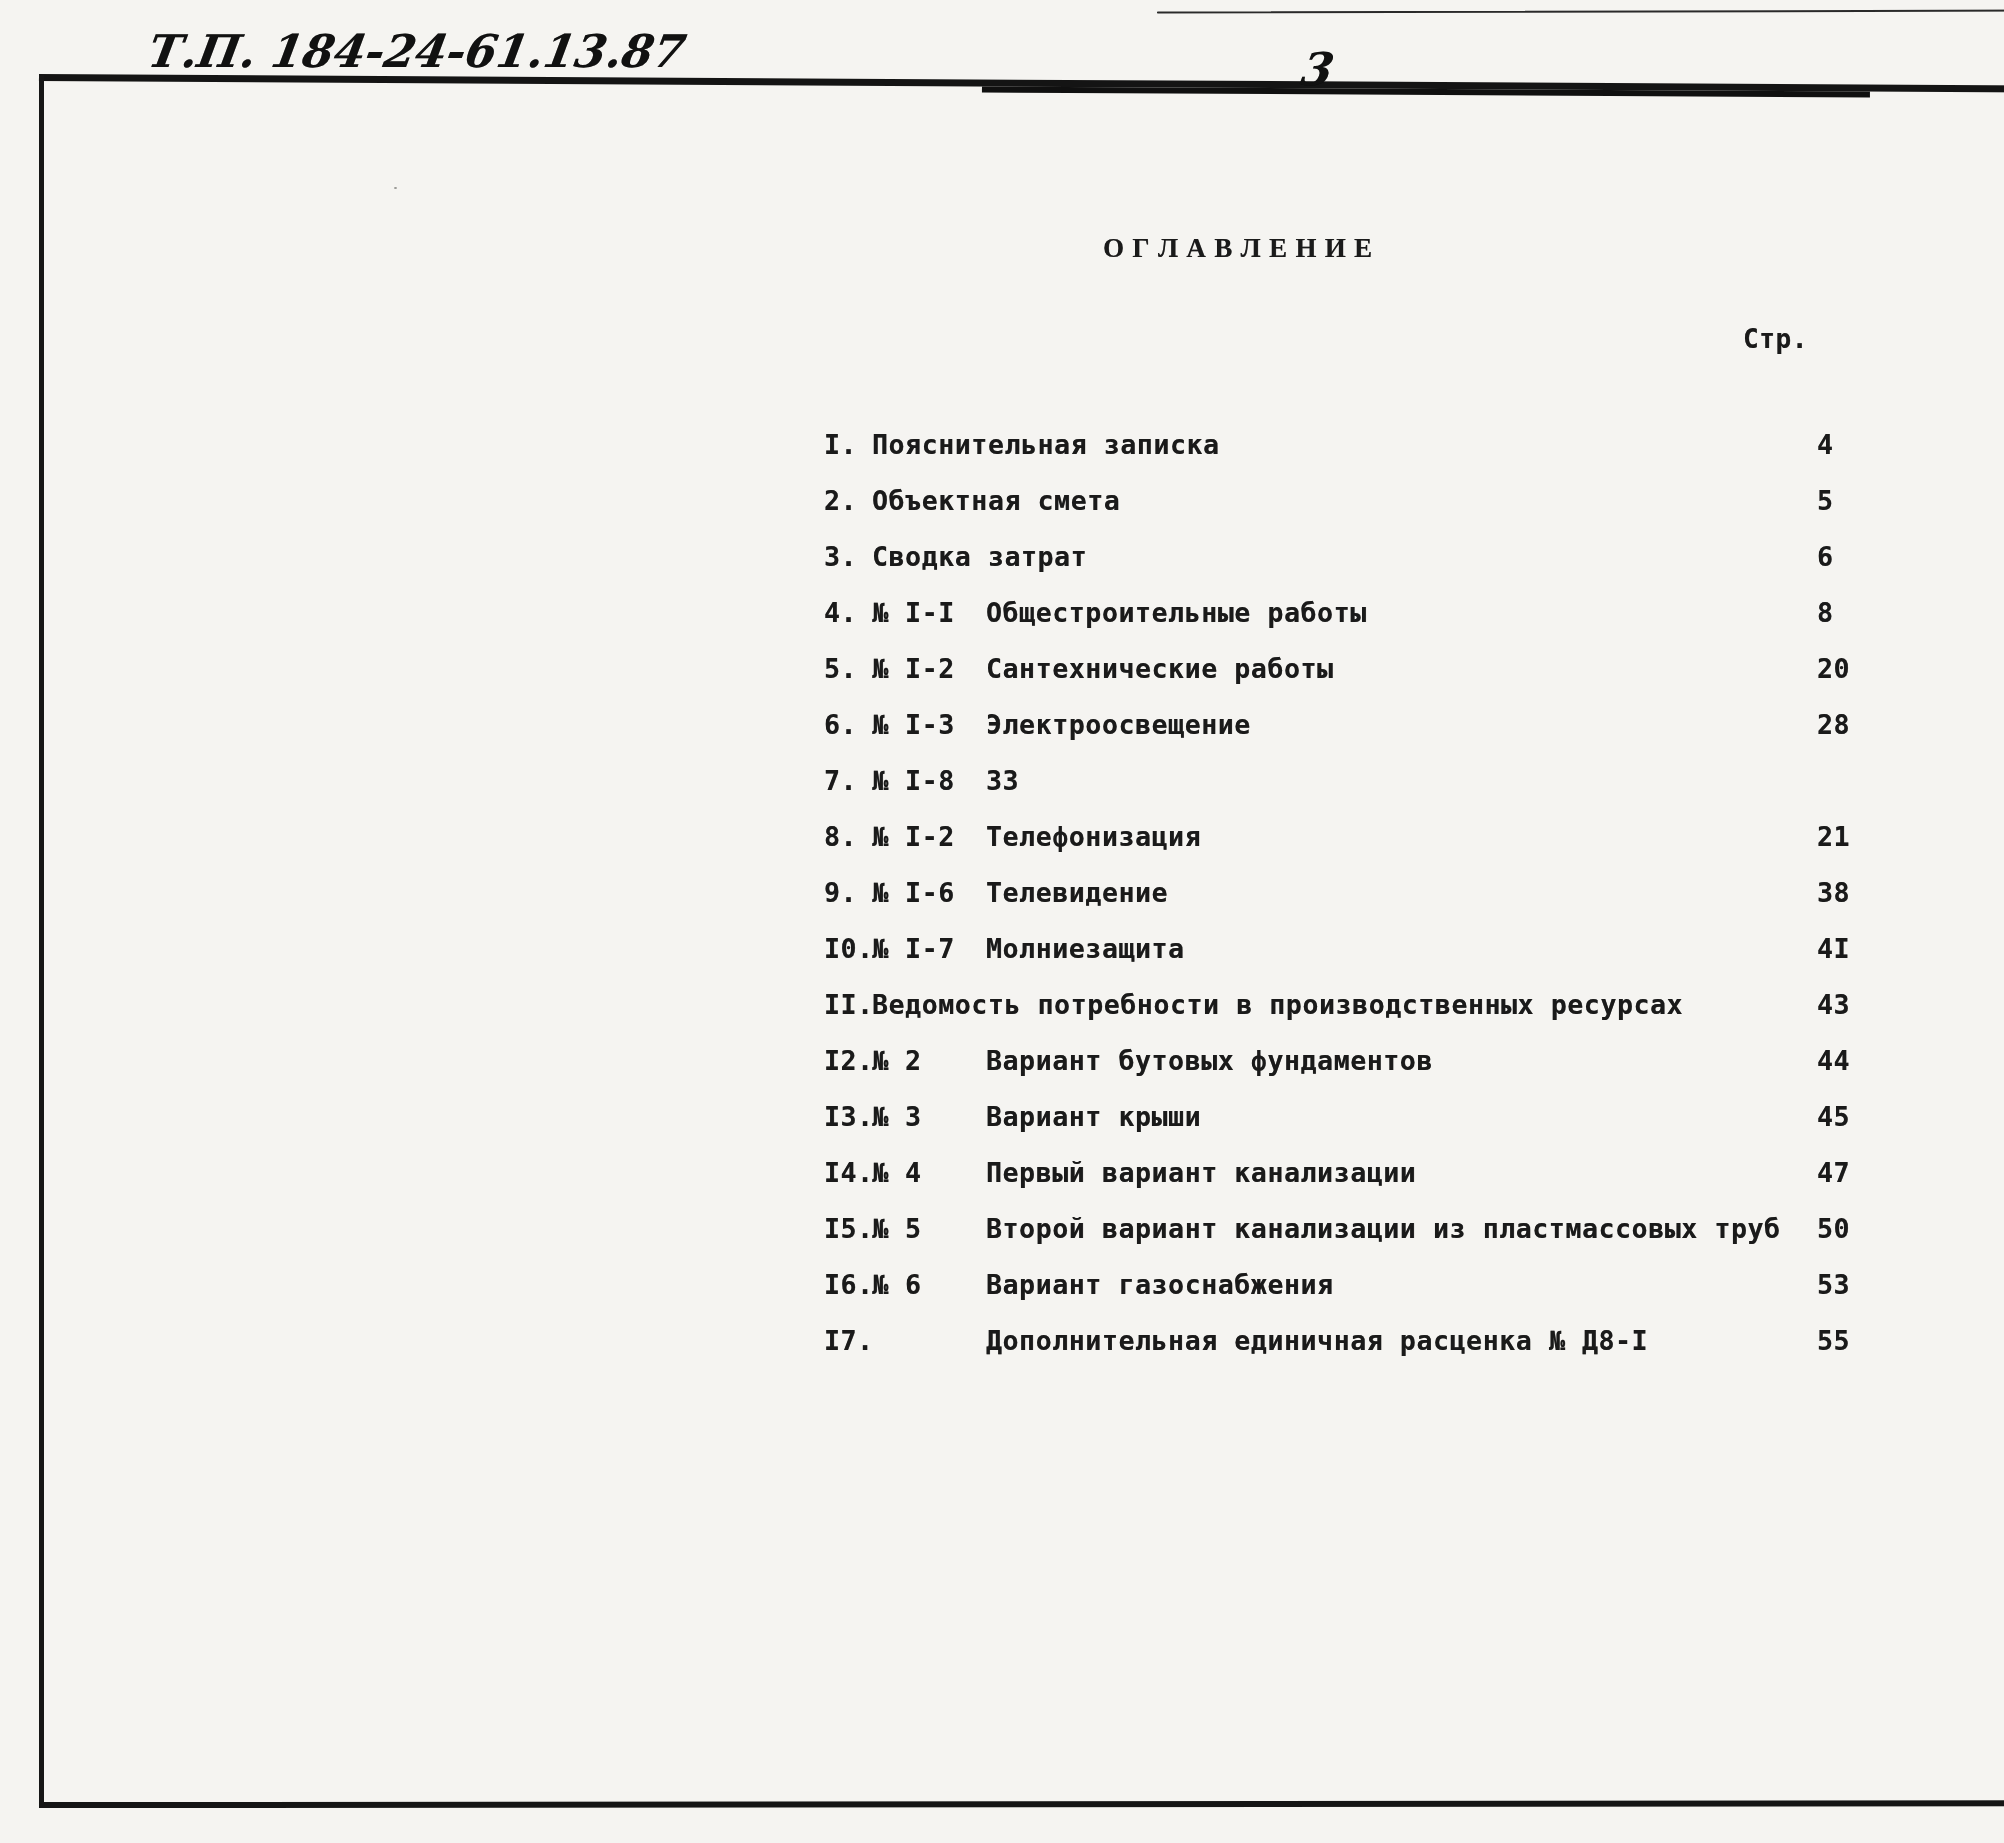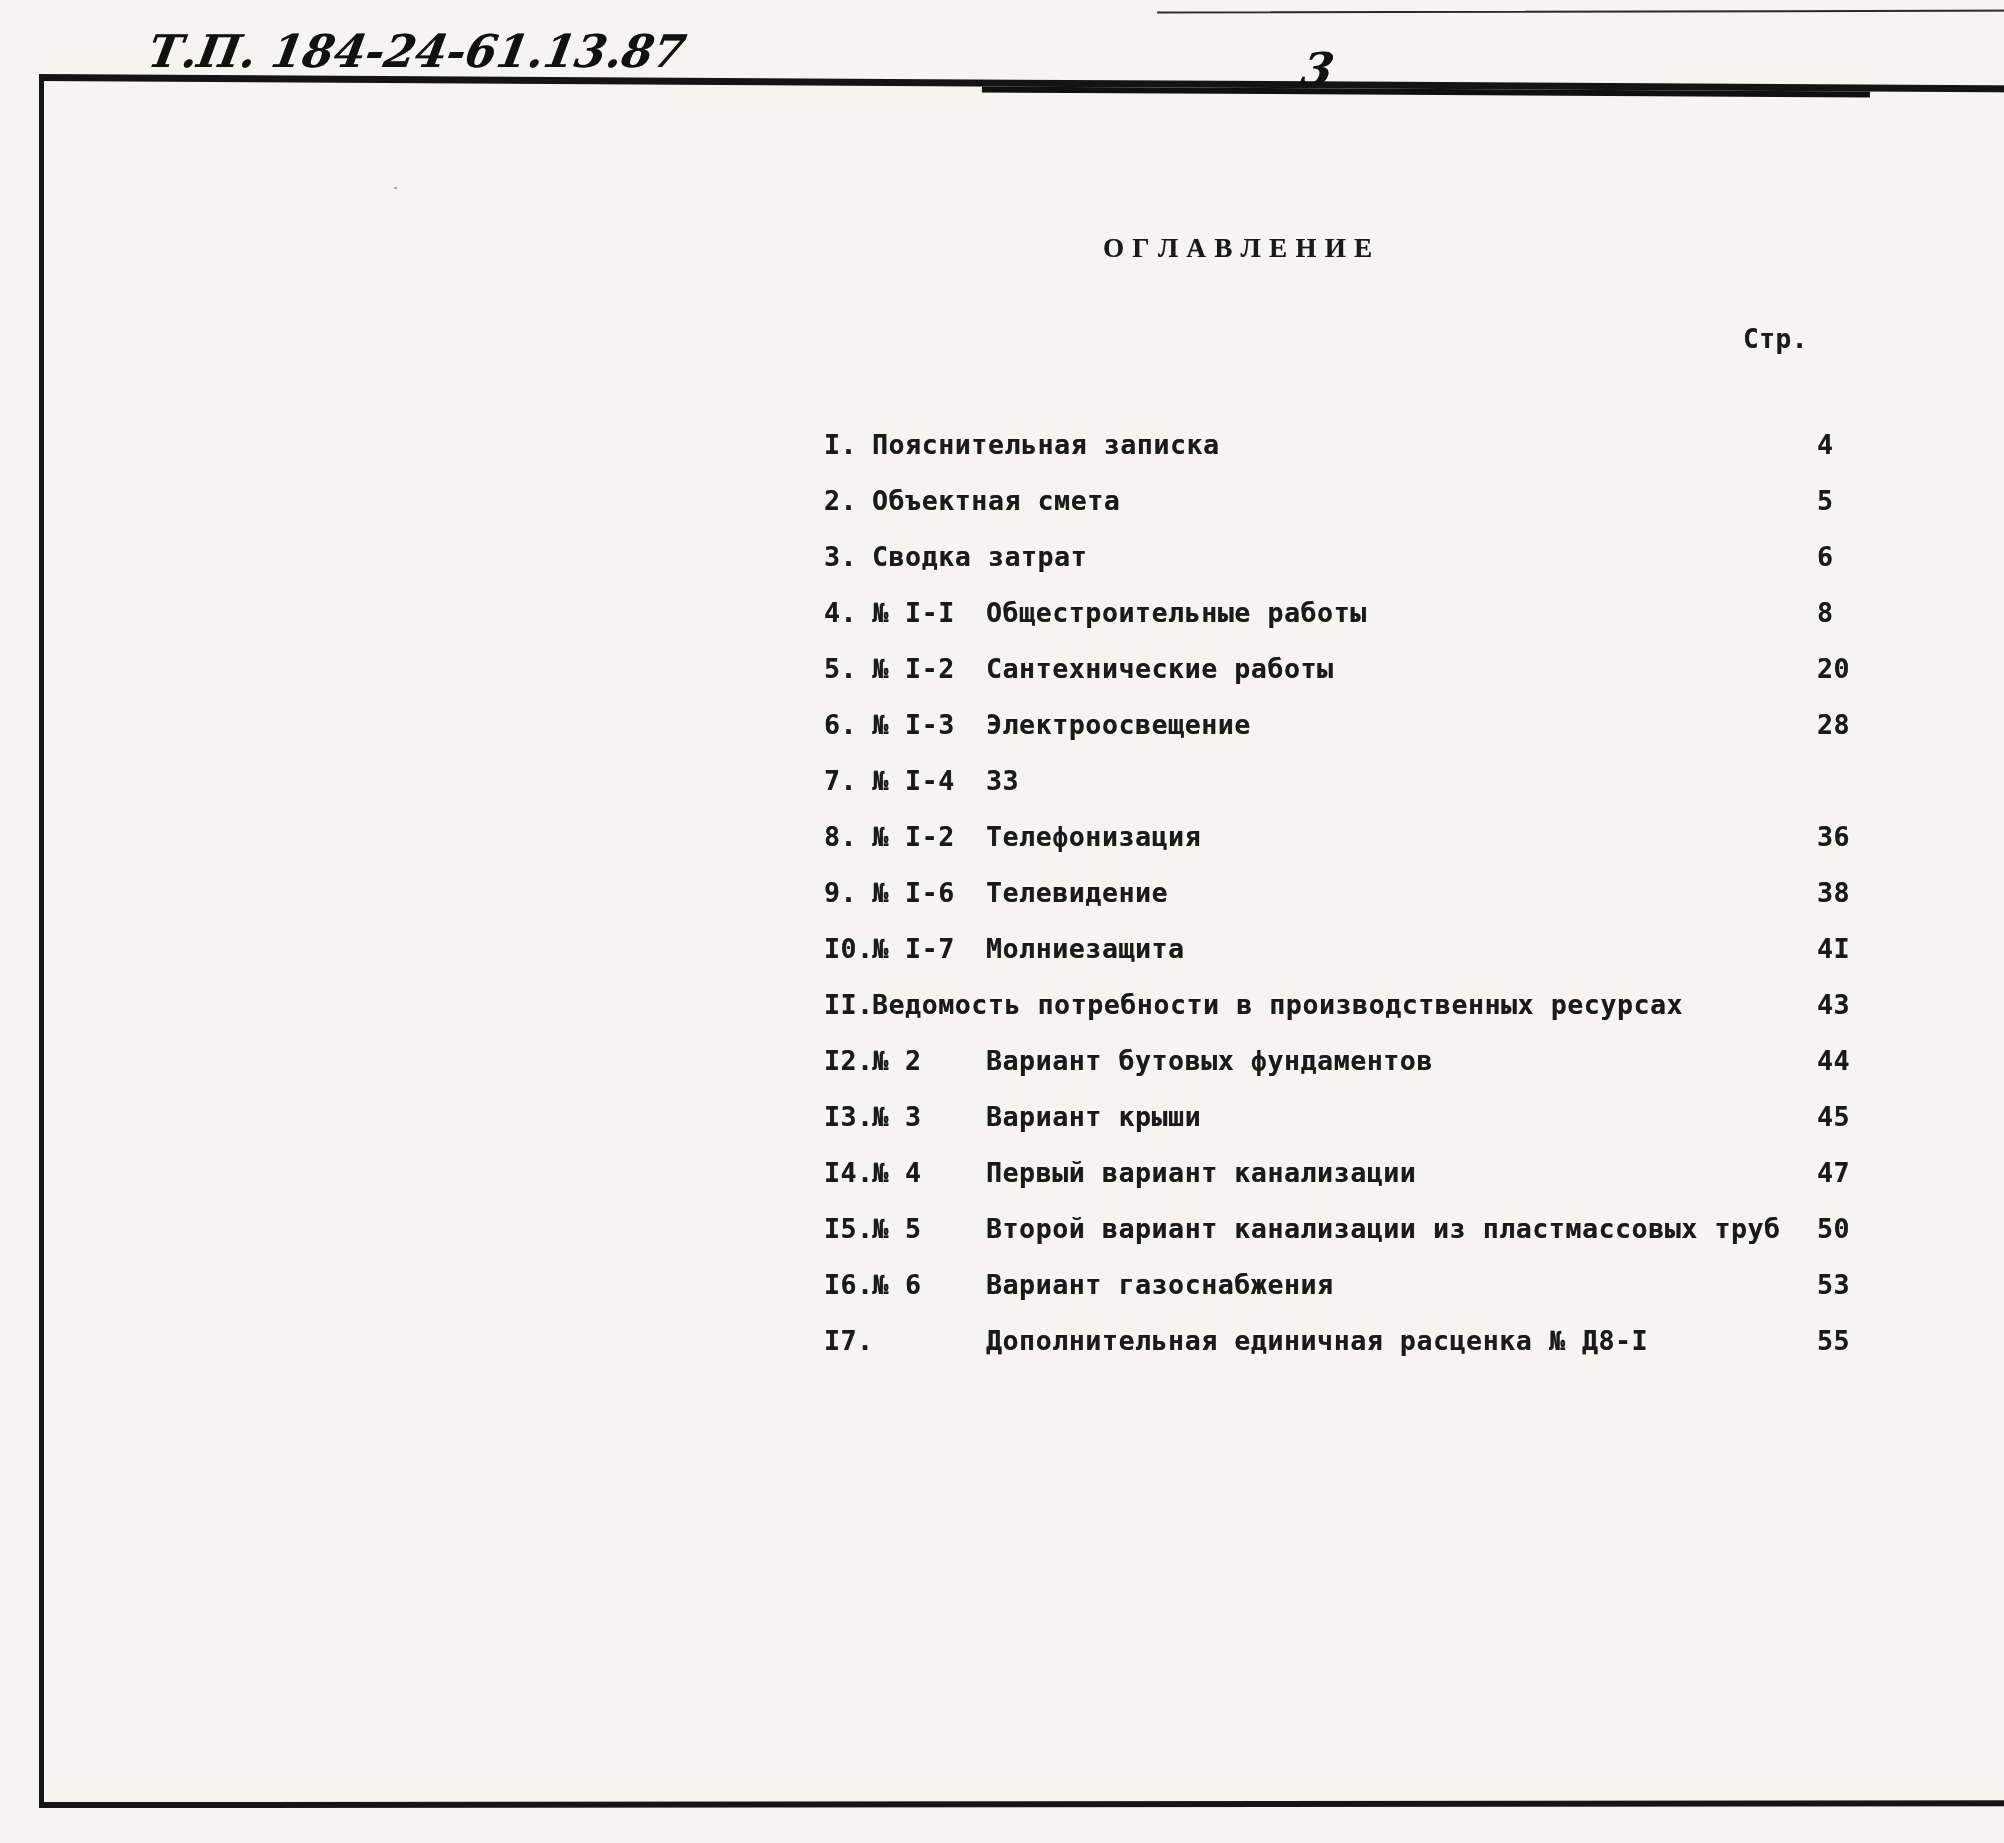--- a/index.html
+++ b/index.html
@@ -121,28 +121,28 @@
     <span class="c-page">20</span>
   </div>
       <div class="row typed">
     <span class="c-num">6.</span>
     <span class="c-no">№ I-3</span>
     <span class="c-title">Электроосвещение</span>
     <span class="c-page">28</span>
   </div>
       <div class="row typed">
     <span class="c-num">7.</span>
-    <span class="c-no">№ I-4</span>
+    <span class="c-no">№ I-8</span>
     <span class="c-page">33</span>
   </div>
       <div class="row typed">
     <span class="c-num">8.</span>
     <span class="c-no">№ I-2</span>
     <span class="c-title">Телефонизация</span>
-    <span class="c-page">36</span>
+    <span class="c-page">21</span>
   </div>
       <div class="row typed">
     <span class="c-num">9.</span>
     <span class="c-no">№ I-6</span>
     <span class="c-title">Телевидение</span>
     <span class="c-page">38</span>
   </div>
       <div class="row typed">
     <span class="c-num">I0.</span>
     <span class="c-no">№ I-7</span>

